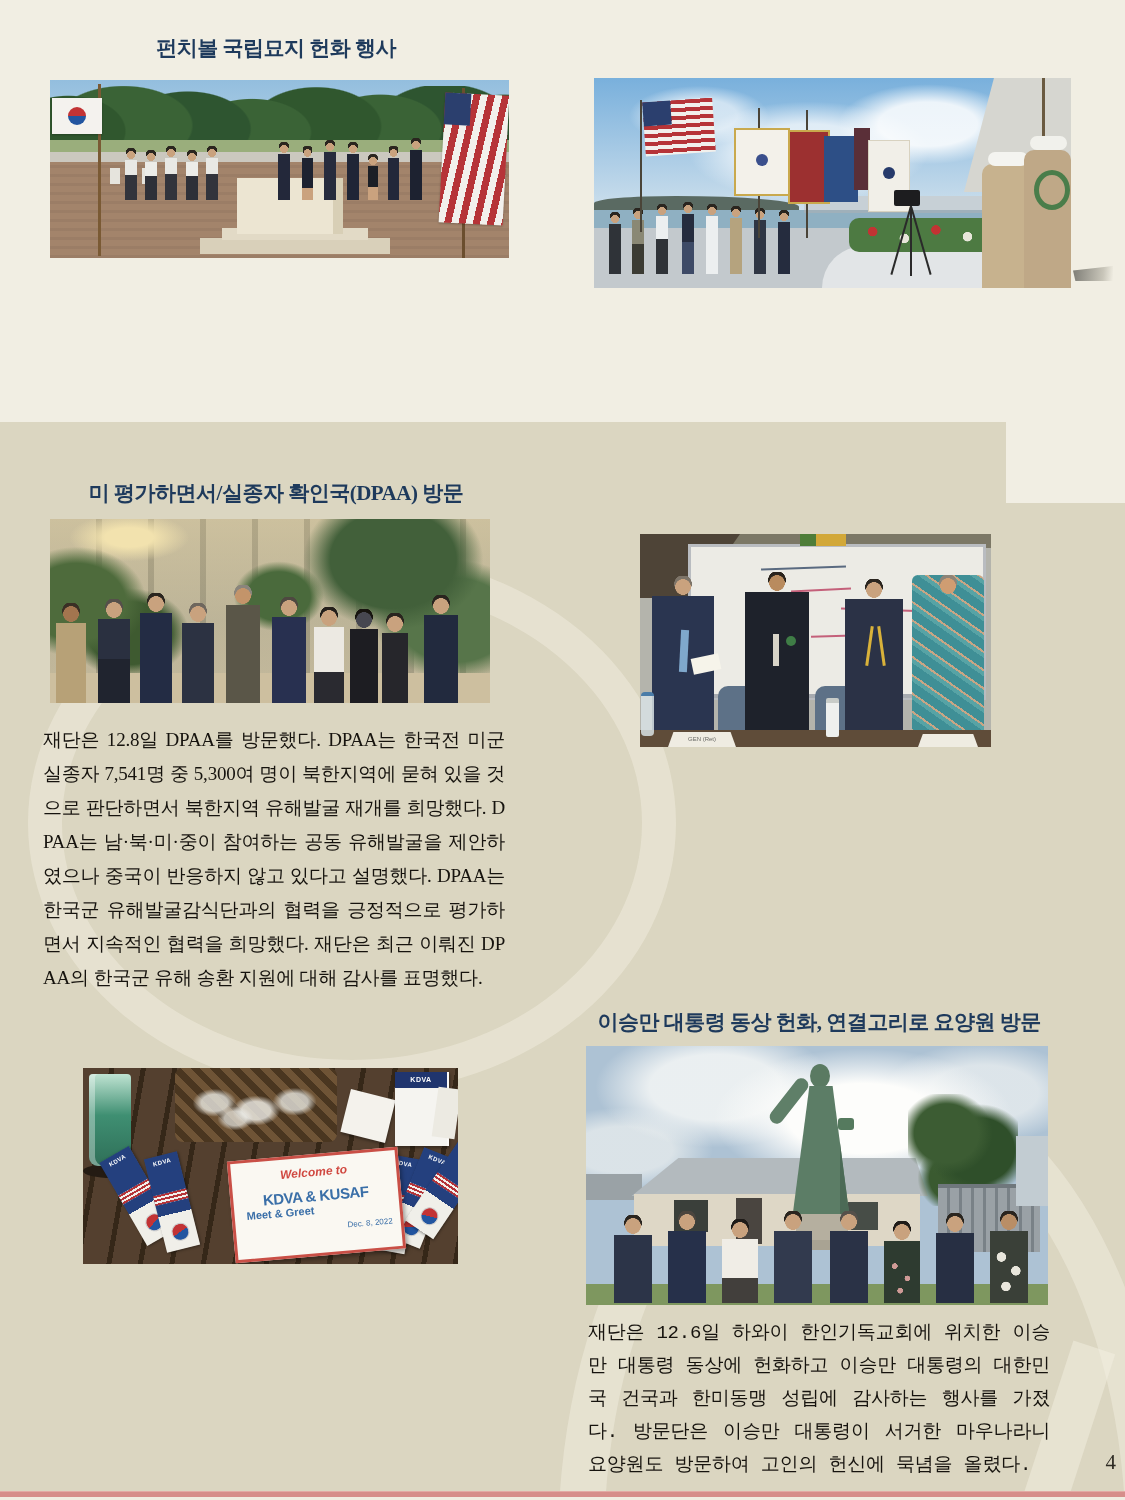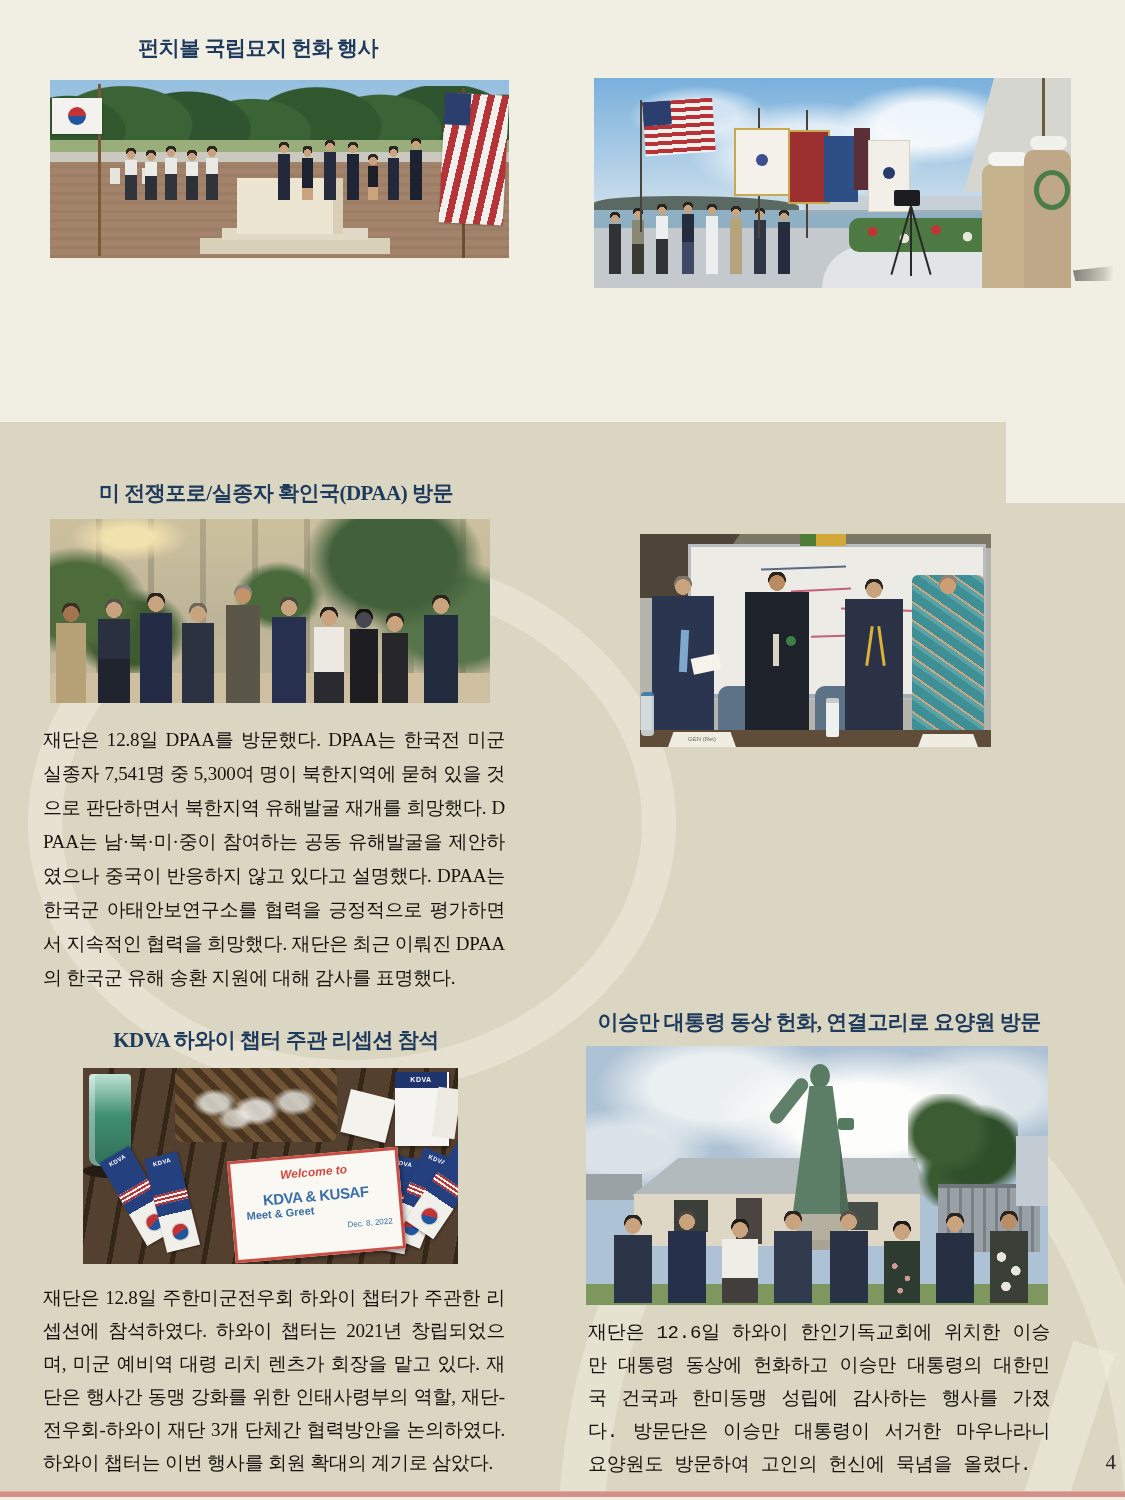--- a/index.html
+++ b/index.html
@@ -224,21 +224,21 @@
 
 <div class="page">
 
   <div class="band-top"></div>
   <div class="band-ext"></div>
   <div class="wm wm-ring"></div>
   <div class="wm wm-arch"></div>
   <div class="wm-swoosh"></div>
   <div class="gray-swoosh"></div>
 
-  <div class="ttl" style="left:25px;top:34px;width:466px;">펀치볼 국립묘지 헌화 행사</div>
+  <div class="ttl" style="left:43px;top:34px;width:466px;">펀치볼 국립묘지 헌화 행사</div>
 
   <div class="ph ph1">
     <div class="abs p1-sky"></div>
     <div class="abs p1-trees"></div>
     <div class="abs p1-grass"></div>
     <div class="abs p1-road"></div>
     <div class="abs p1-plaza"></div>
     <div class="abs p1-chairs"></div>
     <div class="abs p1-base2"></div>
     <div class="abs p1-base1"></div>
@@ -259,43 +259,42 @@
     <div class="abs p1-kflag">
       <div class="abs p1-taegeuk"></div>
     </div>
     <div class="abs p1-upole"></div>
     <div class="abs p1-uflag">
       <div class="abs p1-canton"></div>
     </div>
   </div>
 
 
-  <div class="ttl" style="left:43px;top:479px;width:466px;">미 전쟁포로/실종자 확인국(DPAA) 방문</div>
+  <div class="ttl" style="left:43px;top:479px;width:466px;">미 평가하면서/실종자 확인국(DPAA) 방문</div>
 
   <div class="ph ph3">
     <div class="abs p3-bg"></div>
     <div class="abs p3-glass"></div>
     <div class="abs p3-lights"></div>
     <div class="abs p3-plants"></div>
     <div class="abs p3-floor"></div>
     <div class="fg" style="left:6px;bottom:0;width:30px;height:100px;--c1:#b7a177;--skin:#a3754f;--hair:#3a2f25;"></div>
     <div class="fg" style="left:48px;bottom:0;width:32px;height:104px;--c1:#2a3040;--c2:#20242f;--hair:#55504a;"></div>
     <div class="fg" style="left:90px;bottom:0;width:32px;height:110px;--c1:#232c44;"></div>
     <div class="fg" style="left:132px;bottom:0;width:32px;height:100px;--c1:#2c3242;--hair:#6e675e;"></div>
     <div class="fg" style="left:176px;bottom:0;width:34px;height:118px;--c1:#5a5648;--hair:#8a857c;--skin:#c3946a;"></div>
     <div class="fg" style="left:222px;bottom:0;width:34px;height:106px;--c1:#283050;--hair:#4e4840;"></div>
     <div class="fg" style="left:264px;bottom:0;width:30px;height:96px;--c1:#ece9e2;--c2:#2a2a30;--sp:68%;--hair:#241f1b;"></div>
     <div class="fg" style="left:300px;bottom:0;width:28px;height:94px;--c1:#1d1d22;--skin:#474750;--hair:#17140f;"></div>
     <div class="fg" style="left:332px;bottom:0;width:26px;height:90px;--c1:#26262b;"></div>
     <div class="fg" style="left:374px;bottom:0;width:34px;height:108px;--c1:#222a3e;"></div>
   </div>
 
-  <p class="para" style="left:43px;top:723px;width:462px;">재단은 12.8일 DPAA를 방문했다. DPAA는 한국전 미군 실종자 7,541명 중 5,300여 명이 북한지역에 묻혀 있을 것으로 판단하면서 북한지역 유해발굴 재개를 희망했다. DPAA는 남·북·미·중이 참여하는 공동 유해발굴을 제안하였으나 중국이 반응하지 않고 있다고 설명했다. DPAA는 한국군 아태안보연구소를 협력을 긍정적으로 평가하면서 지속적인 협력을 희망했다. 재단은 최근 이뤄진 DPAA의 한국군 유해 송환 지원에 대해 감사를 표명했다.</p>
-
-  <div class="ttl" style="left:43px;top:1026px;width:466px;">KDVA 하와이 챕터 주관 리셉션 참석</div>
+  <p class="para" style="left:43px;top:723px;width:462px;">재단은 12.8일 DPAA를 방문했다. DPAA는 한국전 미군 실종자 7,541명 중 5,300여 명이 북한지역에 묻혀 있을 것으로 판단하면서 북한지역 유해발굴 재개를 희망했다. DPAA는 남·북·미·중이 참여하는 공동 유해발굴을 제안하였으나 중국이 반응하지 않고 있다고 설명했다. DPAA는 한국군 유해발굴감식단과의 협력을 긍정적으로 평가하면서 지속적인 협력을 희망했다. 재단은 최근 이뤄진 DPAA의 한국군 유해 송환 지원에 대해 감사를 표명했다.</p>
+
 
   <div class="ph ph5">
     <div class="abs p5-table"></div>
     <div class="abs p5-coaster"></div>
     <div class="abs p5-glass"></div>
     <div class="abs p5-basket">
       <div class="abs p5-bags"></div>
     </div>
     <div class="abs p5-cards"></div>
     <div class="abs p5-holder">
@@ -328,21 +327,20 @@
       <span class="tg"></span>
     </div>
     <div class="abs p5-sign">
       <div class="sg1">Welcome to</div>
       <div class="sg2">KDVA &amp; KUSAF</div>
       <div class="sg3">Meet &amp; Greet</div>
       <div class="sg4">Dec. 8, 2022</div>
     </div>
   </div>
 
-  <p class="para lh33" style="left:43px;top:1281px;width:462px;">재단은 12.8일 주한미군전우회 하와이 챕터가 주관한 리셉션에 참석하였다. 하와이 챕터는 2021년 창립되었으며, 미군 예비역 대령 리치 렌츠가 회장을 맡고 있다. 재단은 행사간 동맹 강화를 위한 인태사령부의 역할, 재단-전우회-하와이 재단 3개 단체간 협력방안을 논의하였다. 하와이 챕터는 이번 행사를 회원 확대의 계기로 삼았다.</p>
 
 
   <div class="ph ph2">
     <div class="abs p2-sky"></div>
     <div class="abs p2-clouds"></div>
     <div class="abs p2-mount"></div>
     <div class="abs p2-water"></div>
     <div class="abs p2-bridge"></div>
     <div class="abs p2-stage"></div>
     <div class="abs p2-wall"></div>

